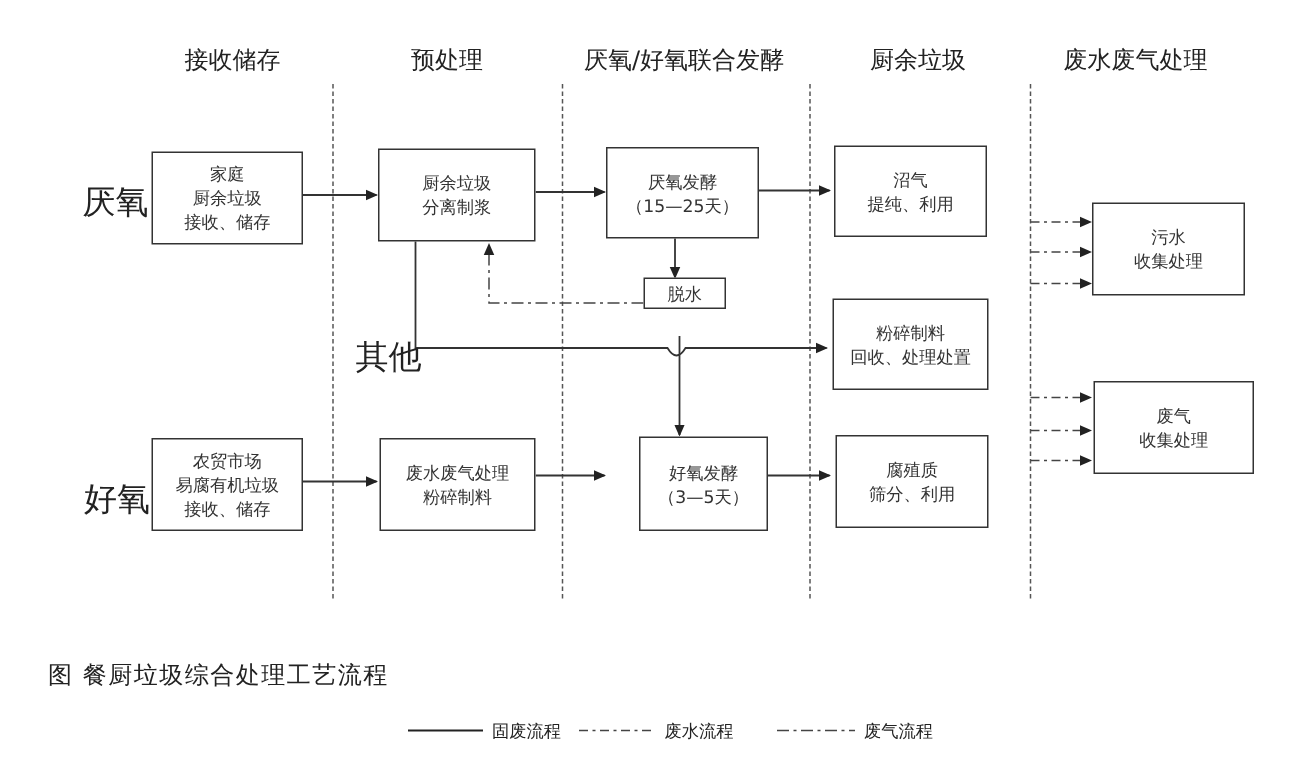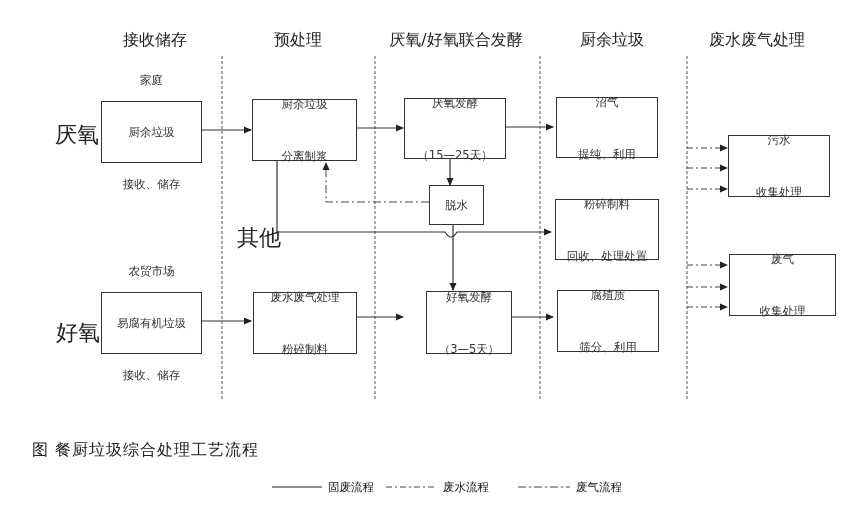--- a/index.html
+++ b/index.html
@@ -2,21 +2,21 @@
 <html><head>
 <meta charset="utf-8">
 <style>
   html, body { margin:0; padding:0; background:#ffffff; }
   body { width:867px; height:506px; position:relative; overflow:hidden;
          font-family: "DejaVu Sans", "Liberation Sans", sans-serif; color:#222; }
   .col-head { position:absolute; top:30px; font-size:16px; color:#222; white-space:nowrap; transform:translateX(-50%); }
   .row-label { position:absolute; font-size:22px; color:#222; white-space:nowrap; }
   .box { position:absolute; border:1.3px solid #333; background:#fff; box-sizing:border-box;
          display:flex; flex-direction:column; align-items:center; justify-content:center;
-         font-size:11.5px; line-height:16px; color:#333; text-align:center;gap:36px; }
+         font-size:11.5px; line-height:16px; color:#333; text-align:center; }
   .box span { display:block; white-space:nowrap; }
   svg#flow { position:absolute; left:0; top:0; }
   .caption { position:absolute; top:440px; left:0; width:867px; text-align:left; font-size:16px; color:#222; letter-spacing:1px;margin-left:32px; }
   .legend-text { position:absolute; top:480px; font-size:11.5px; color:#222; white-space:nowrap; }
 </style>
 </head>
 <body>
 
 <div class="col-head" style="left:155px">接收储存</div>
 <div class="col-head" style="left:298px">预处理</div>
@@ -83,21 +83,21 @@
   <span>分离制浆</span>
 </div>
 <div class="box" style="left:404px; top:98px; width:102px; height:61px">
   <span>厌氧发酵</span>
   <span>（15—25天）</span>
 </div>
 <div class="box" style="left:556px; top:97px; width:102px; height:61px">
   <span>沼气</span>
   <span>提纯、利用</span>
 </div>
-<div class="box" style="left:429px; top:185px; width:55px; height:40px">
+<div class="box" style="left:429px; top:185px; width:55px; height:21px">
   <span>脱水</span>
 </div>
 <div class="box" style="left:555px; top:199px; width:104px; height:61px">
   <span>粉碎制料</span>
   <span>回收、处理处置</span>
 </div>
 <div class="box" style="left:101px; top:292px; width:101px; height:62px">
   <span>农贸市场</span>
   <span>易腐有机垃圾</span>
   <span>接收、储存</span>

